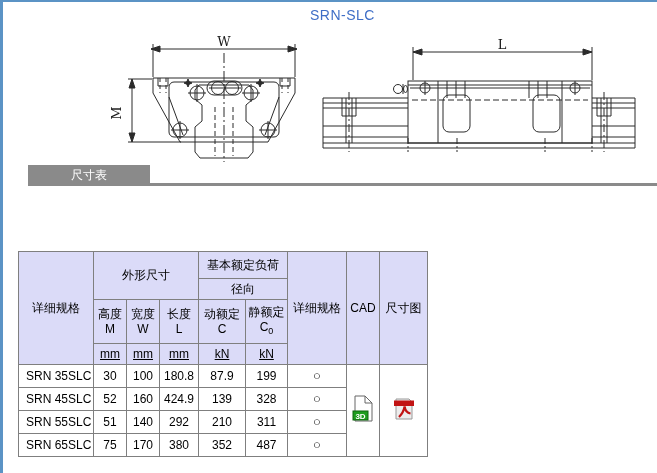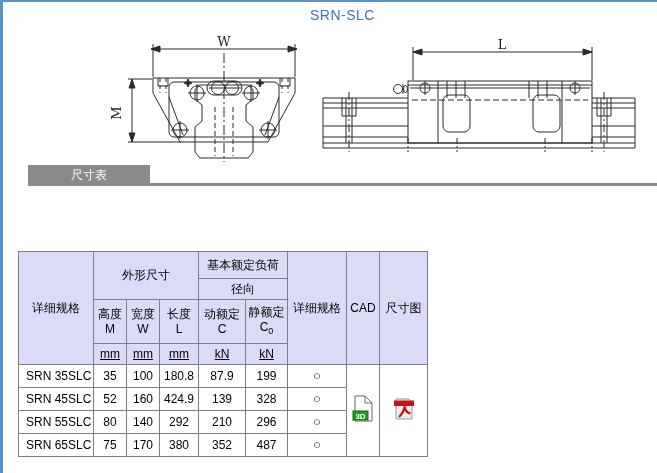--- a/index.html
+++ b/index.html
@@ -230,21 +230,21 @@
   <tr class="hr4">
     <th>mm</th>
     <th>mm</th>
     <th>mm</th>
     <th>kN</th>
     <th>kN</th>
   </tr>
 
   <tr class="data">
     <td class="model">SRN 35SLC</td>
-    <td>35</td>
+    <td>30</td>
     <td>100</td>
     <td>180.8</td>
     <td>87.9</td>
     <td>199</td>
     <td><span class="circle-link">○</span></td>
     <td rowspan="4" class="icon-cell">
       <svg width="24" height="28" viewBox="0 0 24 28">
         <path d="M4,1 H14 L21,8 V26 H4 Z" fill="#ffffff" stroke="#666" stroke-width="1"></path>
         <path d="M14,1 V8 H21" fill="none" stroke="#666" stroke-width="1"></path>
         <rect x="2" y="16" width="15" height="9" fill="#1F9D1F" stroke="#116611" stroke-width="1"></rect>
@@ -263,25 +263,25 @@
     <td class="model">SRN 45SLC</td>
     <td>52</td>
     <td>160</td>
     <td>424.9</td>
     <td>139</td>
     <td>328</td>
     <td><span class="circle-link">○</span></td>
   </tr>
   <tr class="data">
     <td class="model">SRN 55SLC</td>
-    <td>80</td>
+    <td>51</td>
     <td>140</td>
     <td>292</td>
     <td>210</td>
-    <td>296</td>
+    <td>311</td>
     <td><span class="circle-link">○</span></td>
   </tr>
   <tr class="data">
     <td class="model">SRN 65SLC</td>
     <td>75</td>
     <td>170</td>
     <td>380</td>
     <td>352</td>
     <td>487</td>
     <td><span class="circle-link">○</span></td>

